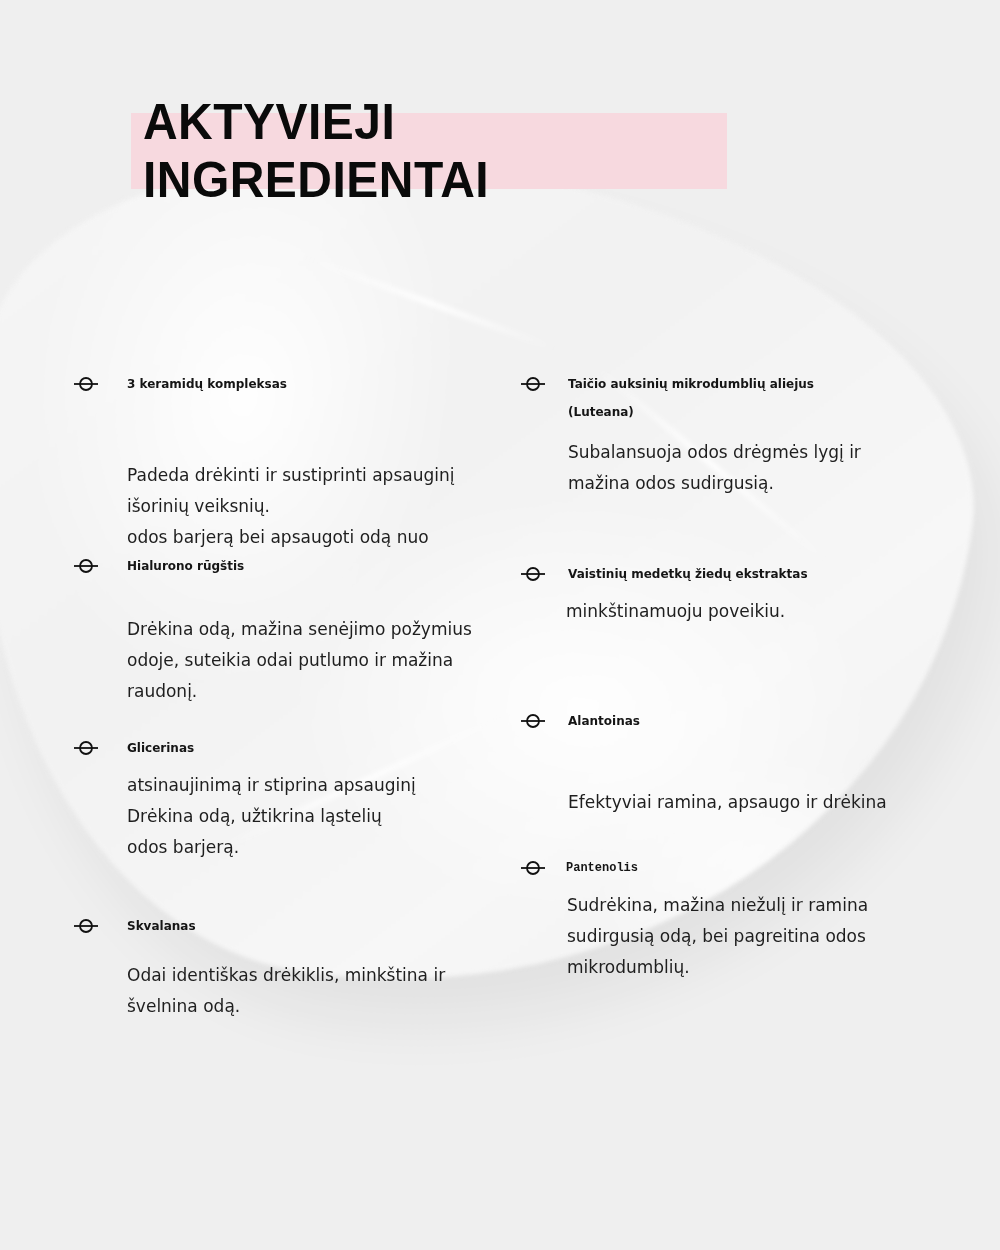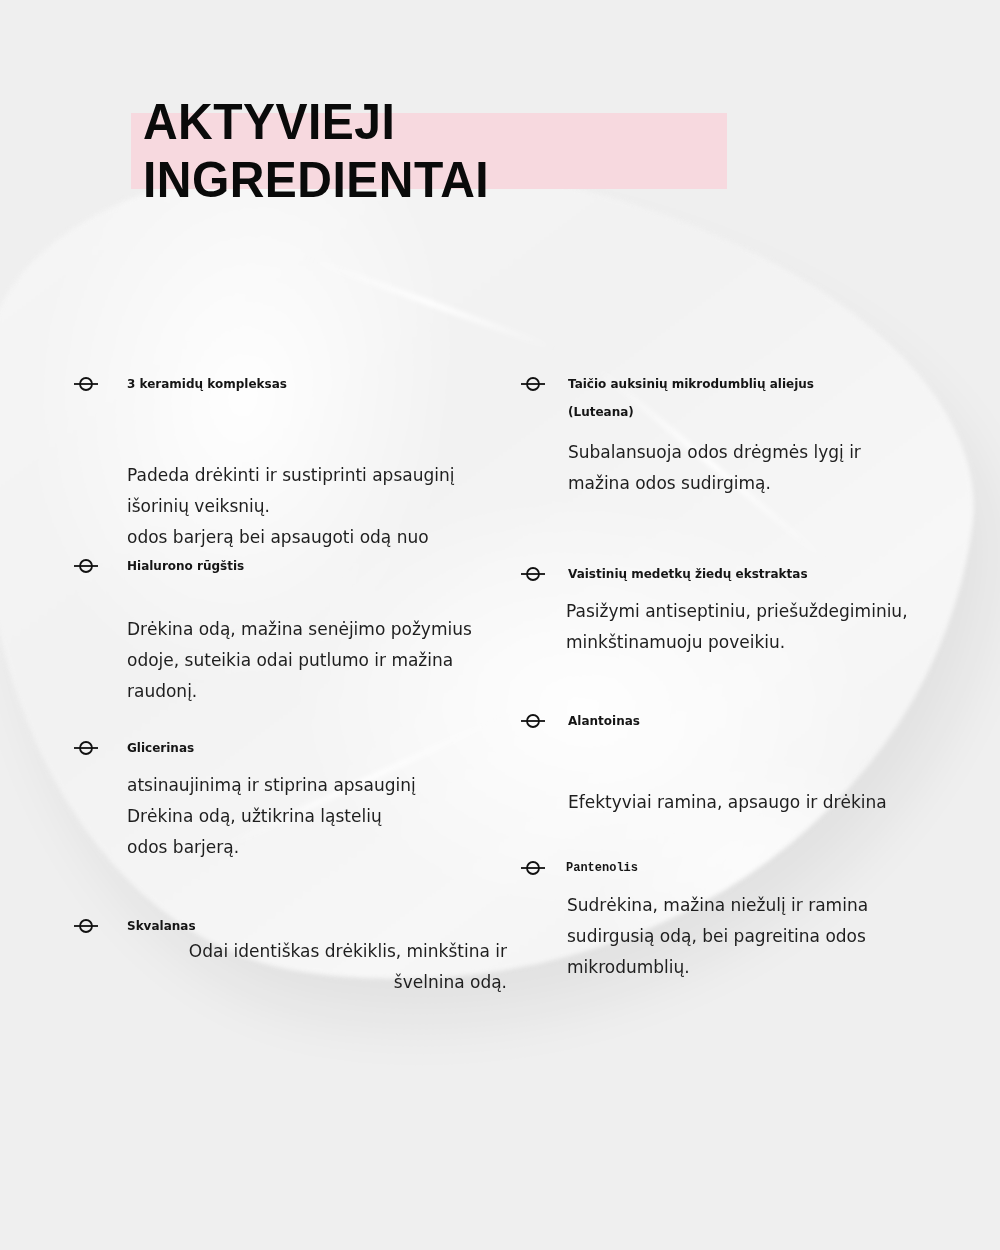--- a/index.html
+++ b/index.html
@@ -102,51 +102,50 @@
     <div>odos barjerą.</div>
   </div>
 </div>
 
 <div class="item" style="left:74px;top:912px;">
   <svg class="marker" viewBox="0 0 24 14">
       <line x1="0" y1="7" x2="24" y2="7" stroke="#111" stroke-width="1.8"></line>
       <circle cx="12" cy="7" r="6" fill="none" stroke="#111" stroke-width="1.8"></circle>
     </svg>
   <div class="name">Skvalanas</div>
-  <div class="desc" style="top:24px;text-align:right;">
+  <div class="desc" style="top:48px;">
     <div>Odai identiškas drėkiklis, minkština ir</div>
     <div>švelnina odą.</div>
   </div>
 </div>
 
 <div class="item" style="left:521px;top:370px;">
   <svg class="marker" viewBox="0 0 24 14">
       <line x1="0" y1="7" x2="24" y2="7" stroke="#111" stroke-width="1.8"></line>
       <circle cx="12" cy="7" r="6" fill="none" stroke="#111" stroke-width="1.8"></circle>
     </svg>
   <div class="name" style="left:47px;">
     <div>Taičio auksinių mikrodumblių aliejus</div>
     <div>(Luteana)</div>
   </div>
   <div class="desc" style="left:47px;top:67px;">
     <div>Subalansuoja odos drėgmės lygį ir</div>
-    <div>mažina odos sudirgimą.</div>
+    <div>mažina odos sudirgusią.</div>
   </div>
 </div>
 
 <div class="item" style="left:521px;top:560px;">
   <svg class="marker" viewBox="0 0 24 14">
       <line x1="0" y1="7" x2="24" y2="7" stroke="#111" stroke-width="1.8"></line>
       <circle cx="12" cy="7" r="6" fill="none" stroke="#111" stroke-width="1.8"></circle>
     </svg>
   <div class="name" style="left:47px;">
     <div>Vaistinių medetkų žiedų ekstraktas</div>
   </div>
   <div class="desc" style="left:45px;top:36px;width:400px;">
-    <div>Pasižymi antiseptiniu, priešuždegiminiu,</div>
     <div>minkštinamuoju poveikiu.</div>
   </div>
 </div>
 
 <div class="item" style="left:521px;top:707px;">
   <svg class="marker" viewBox="0 0 24 14">
       <line x1="0" y1="7" x2="24" y2="7" stroke="#111" stroke-width="1.8"></line>
       <circle cx="12" cy="7" r="6" fill="none" stroke="#111" stroke-width="1.8"></circle>
     </svg>
   <div class="name" style="left:47px;">

